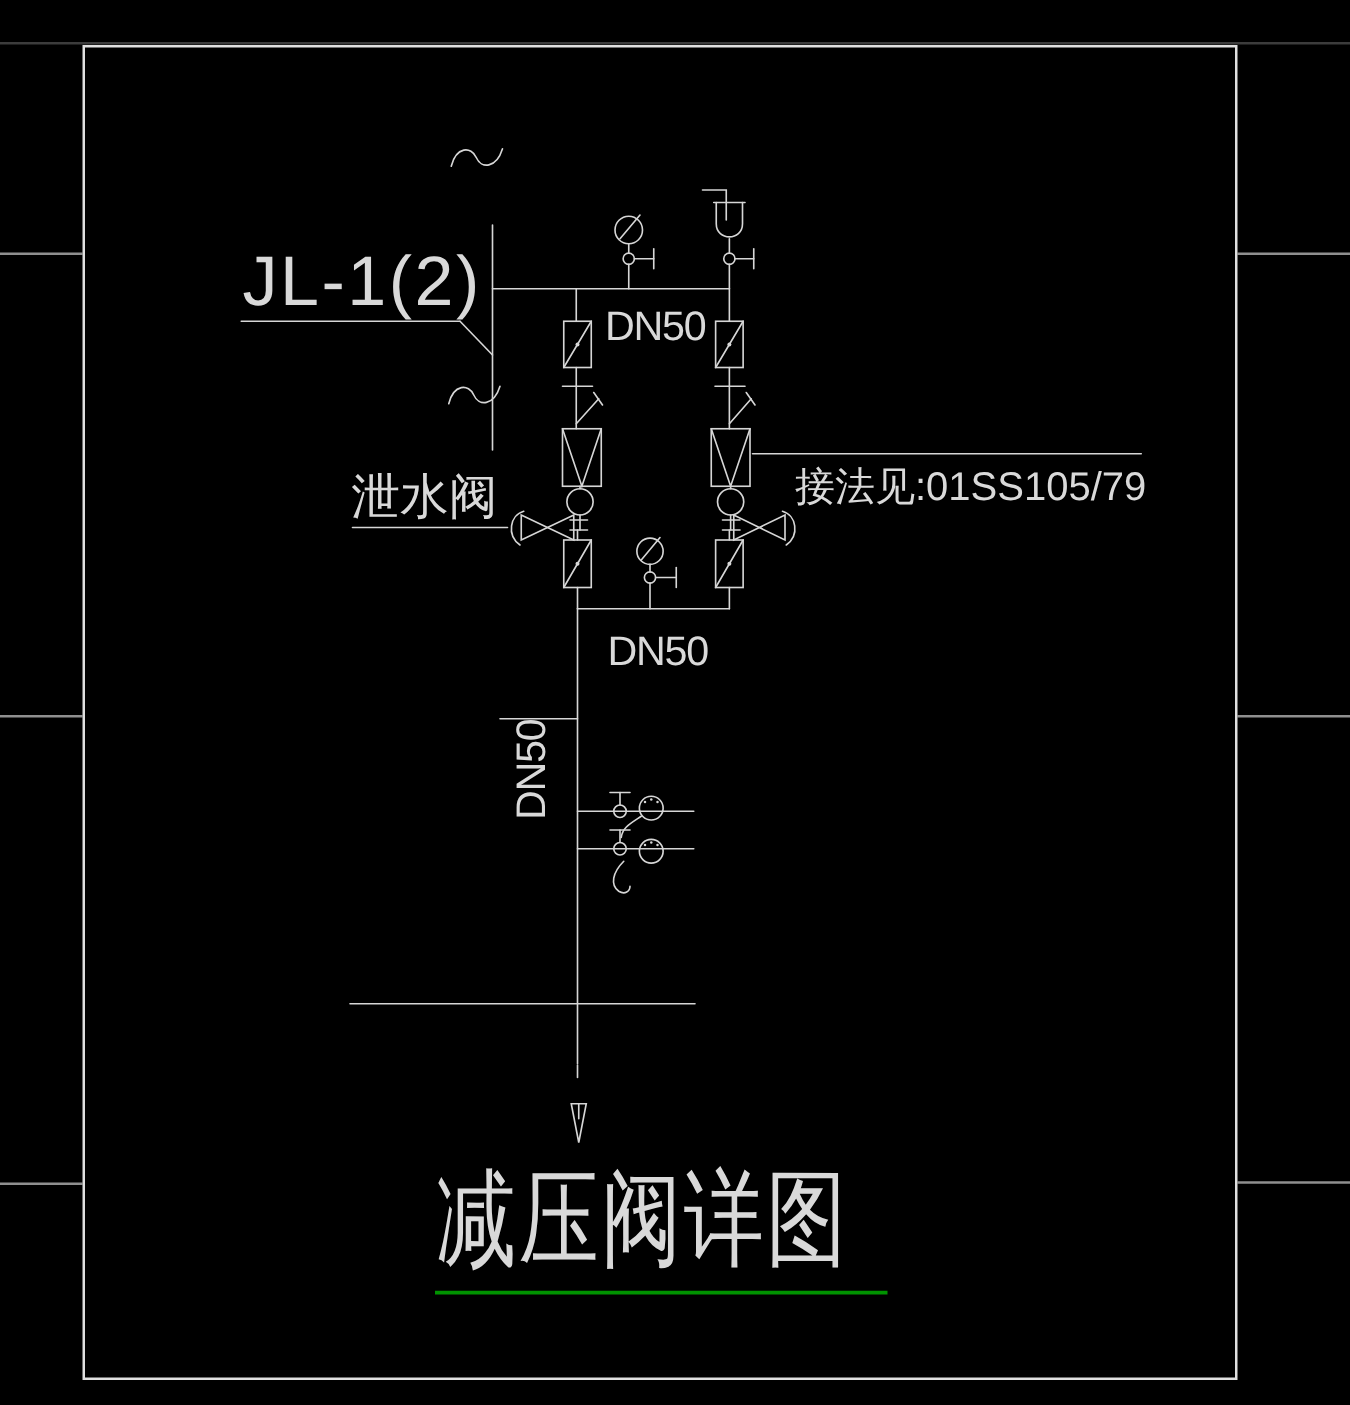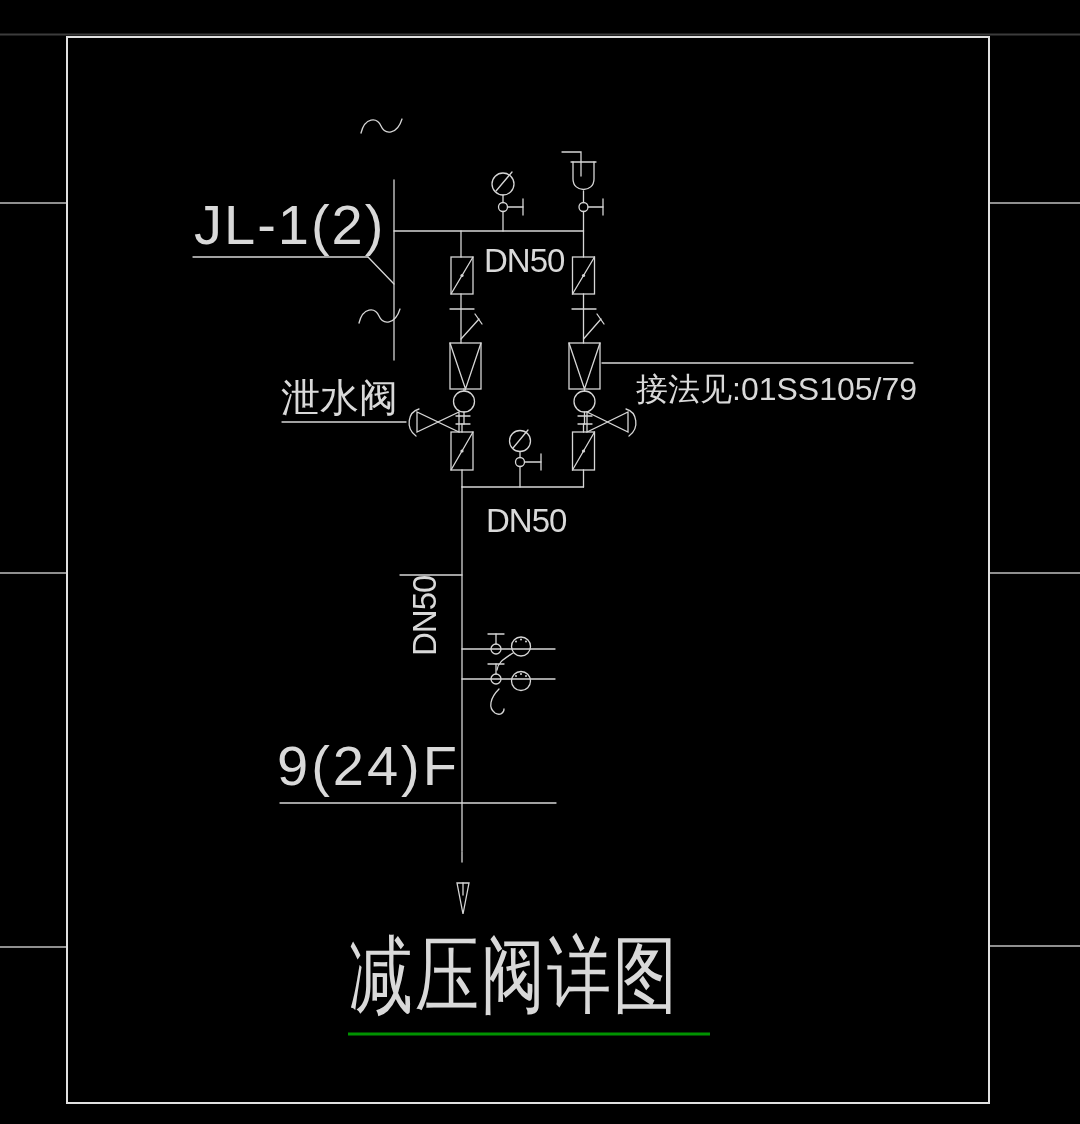--- a/index.html
+++ b/index.html
@@ -202,16 +202,15 @@
       <path d="M348,1034 H710"></path>
     </g>
   </svg>
 
   <span class="cad-text riser-label">JL-1(2)</span>
   <span class="cad-text dn50-top">DN50</span>
   <span class="cad-text note-2">接法见:01SS105/79</span>
   <span class="cad-text drain-label">泄水阀</span>
   <span class="cad-text dn50-mid">DN50</span>
   <span class="cad-text dn50-vert">DN50</span>
-  <span class="cad-text floor-label">9(24)F</span>
   <span class="cad-text drawing-title">减压阀详图</span>
 
 </div>
 
 </body></html>

